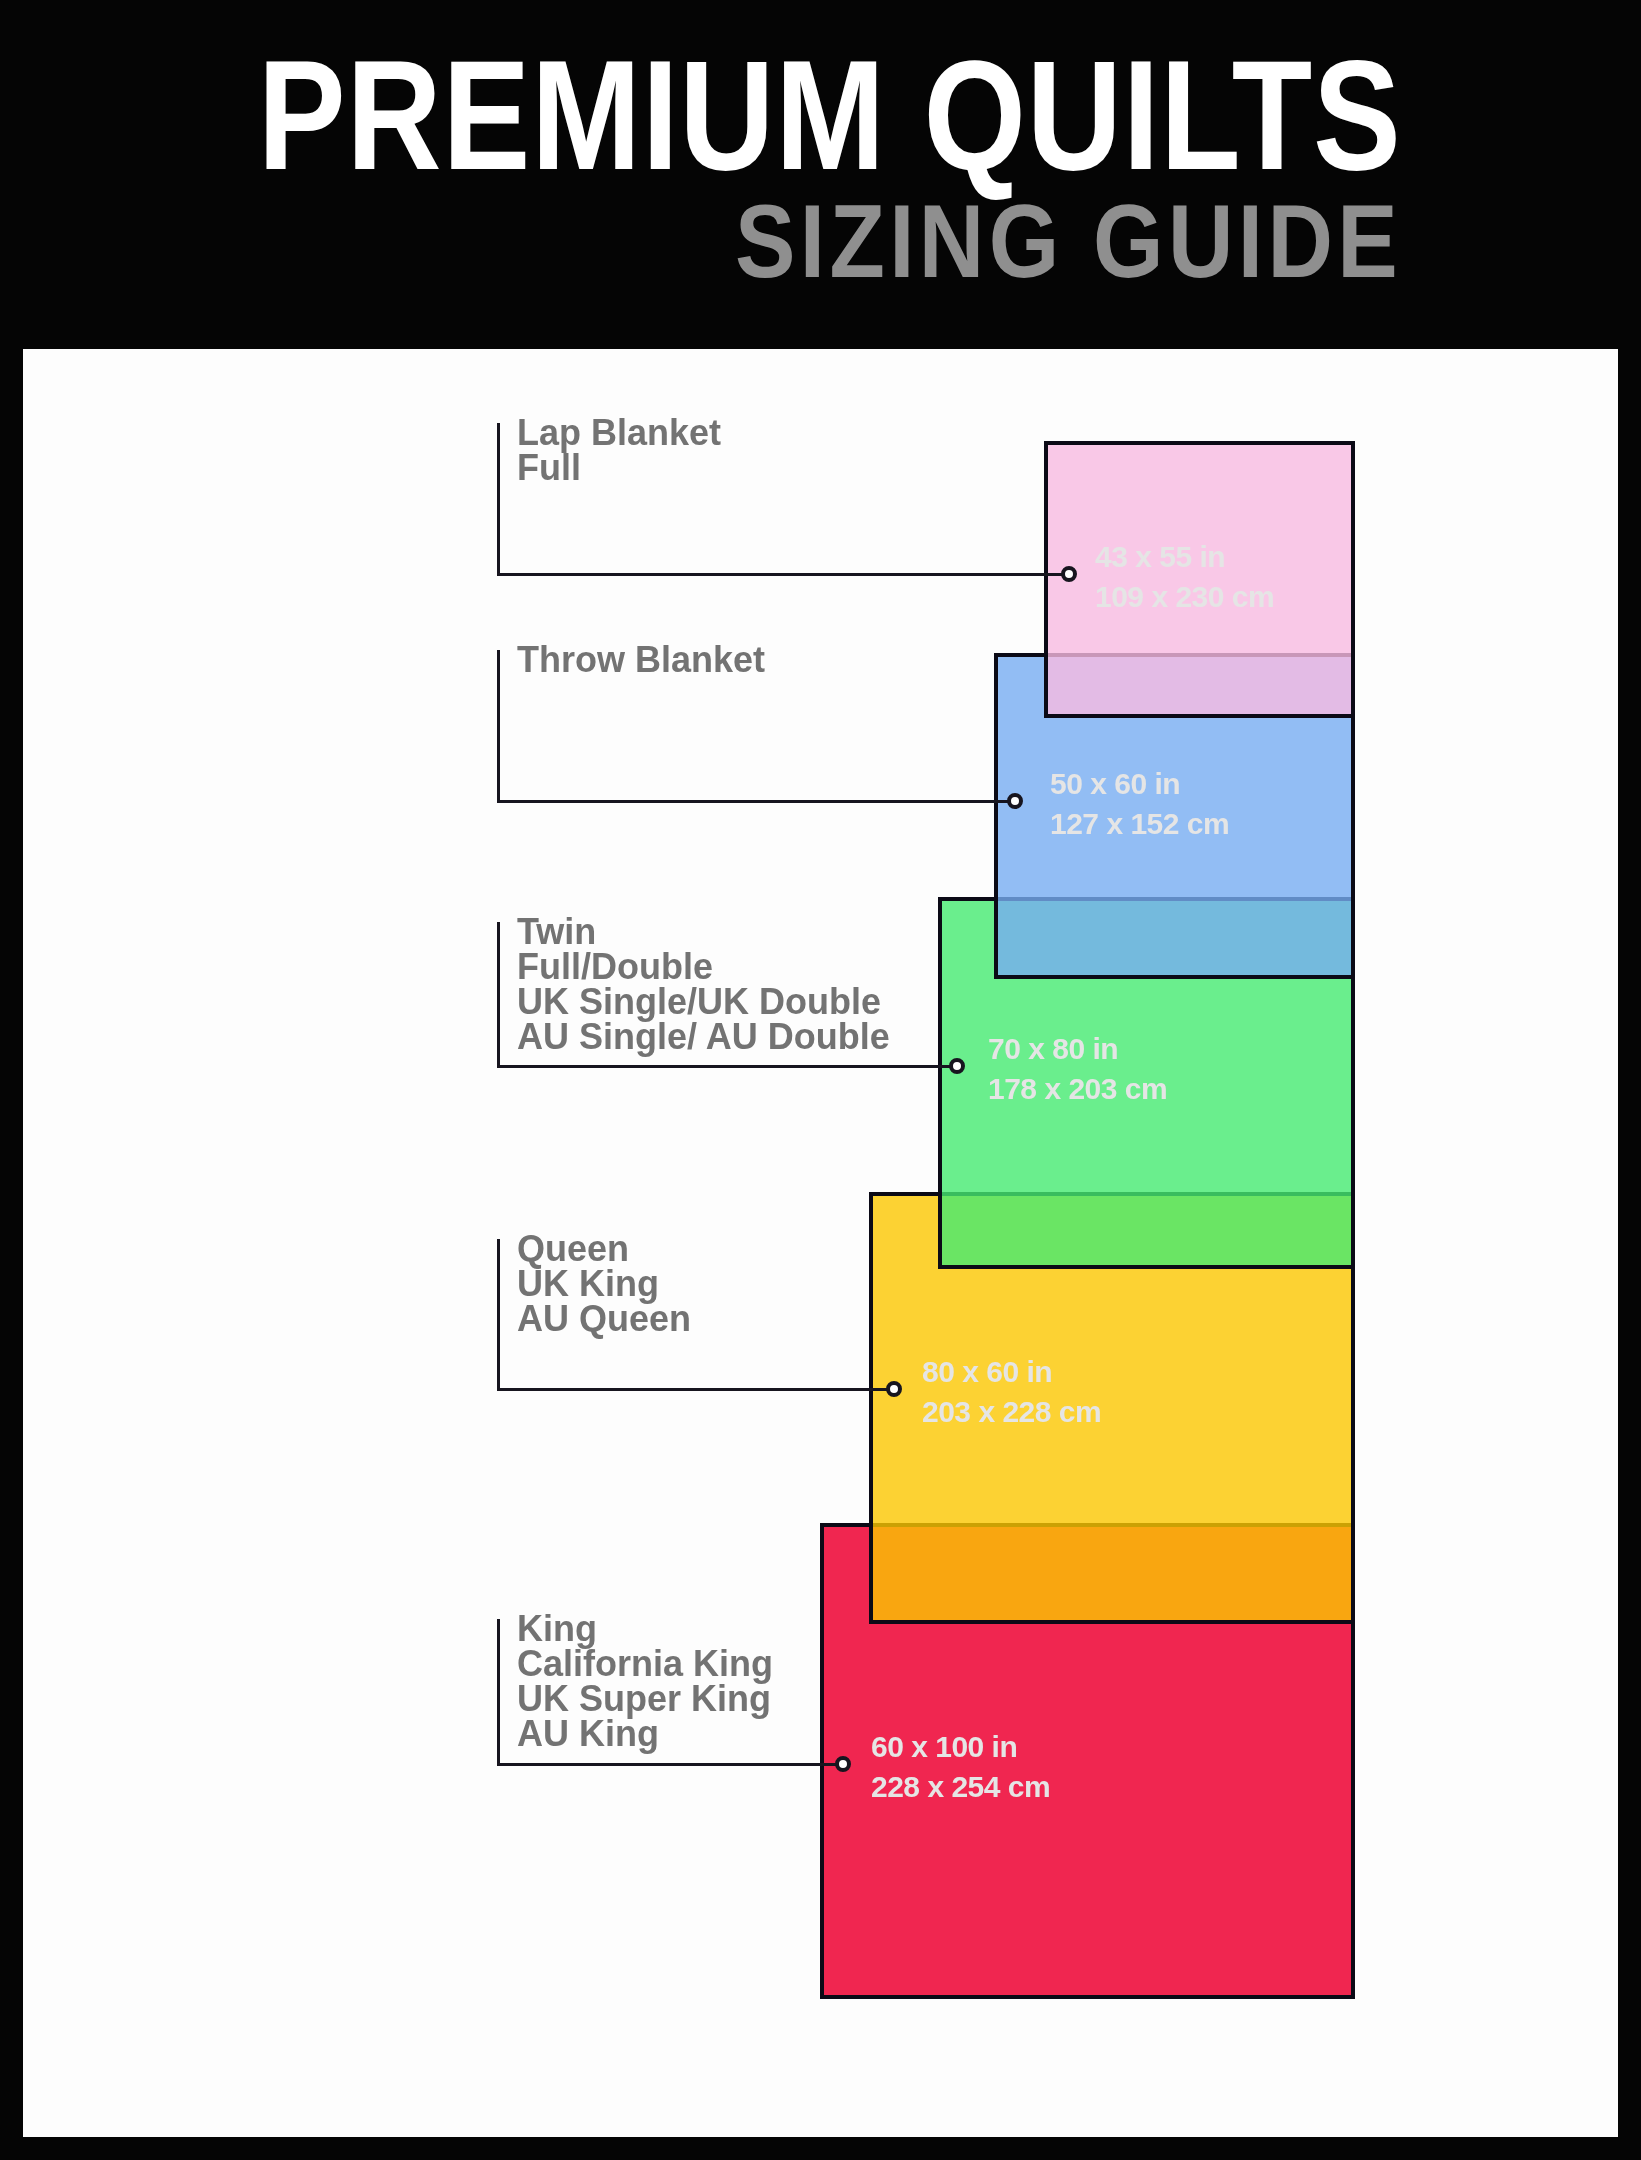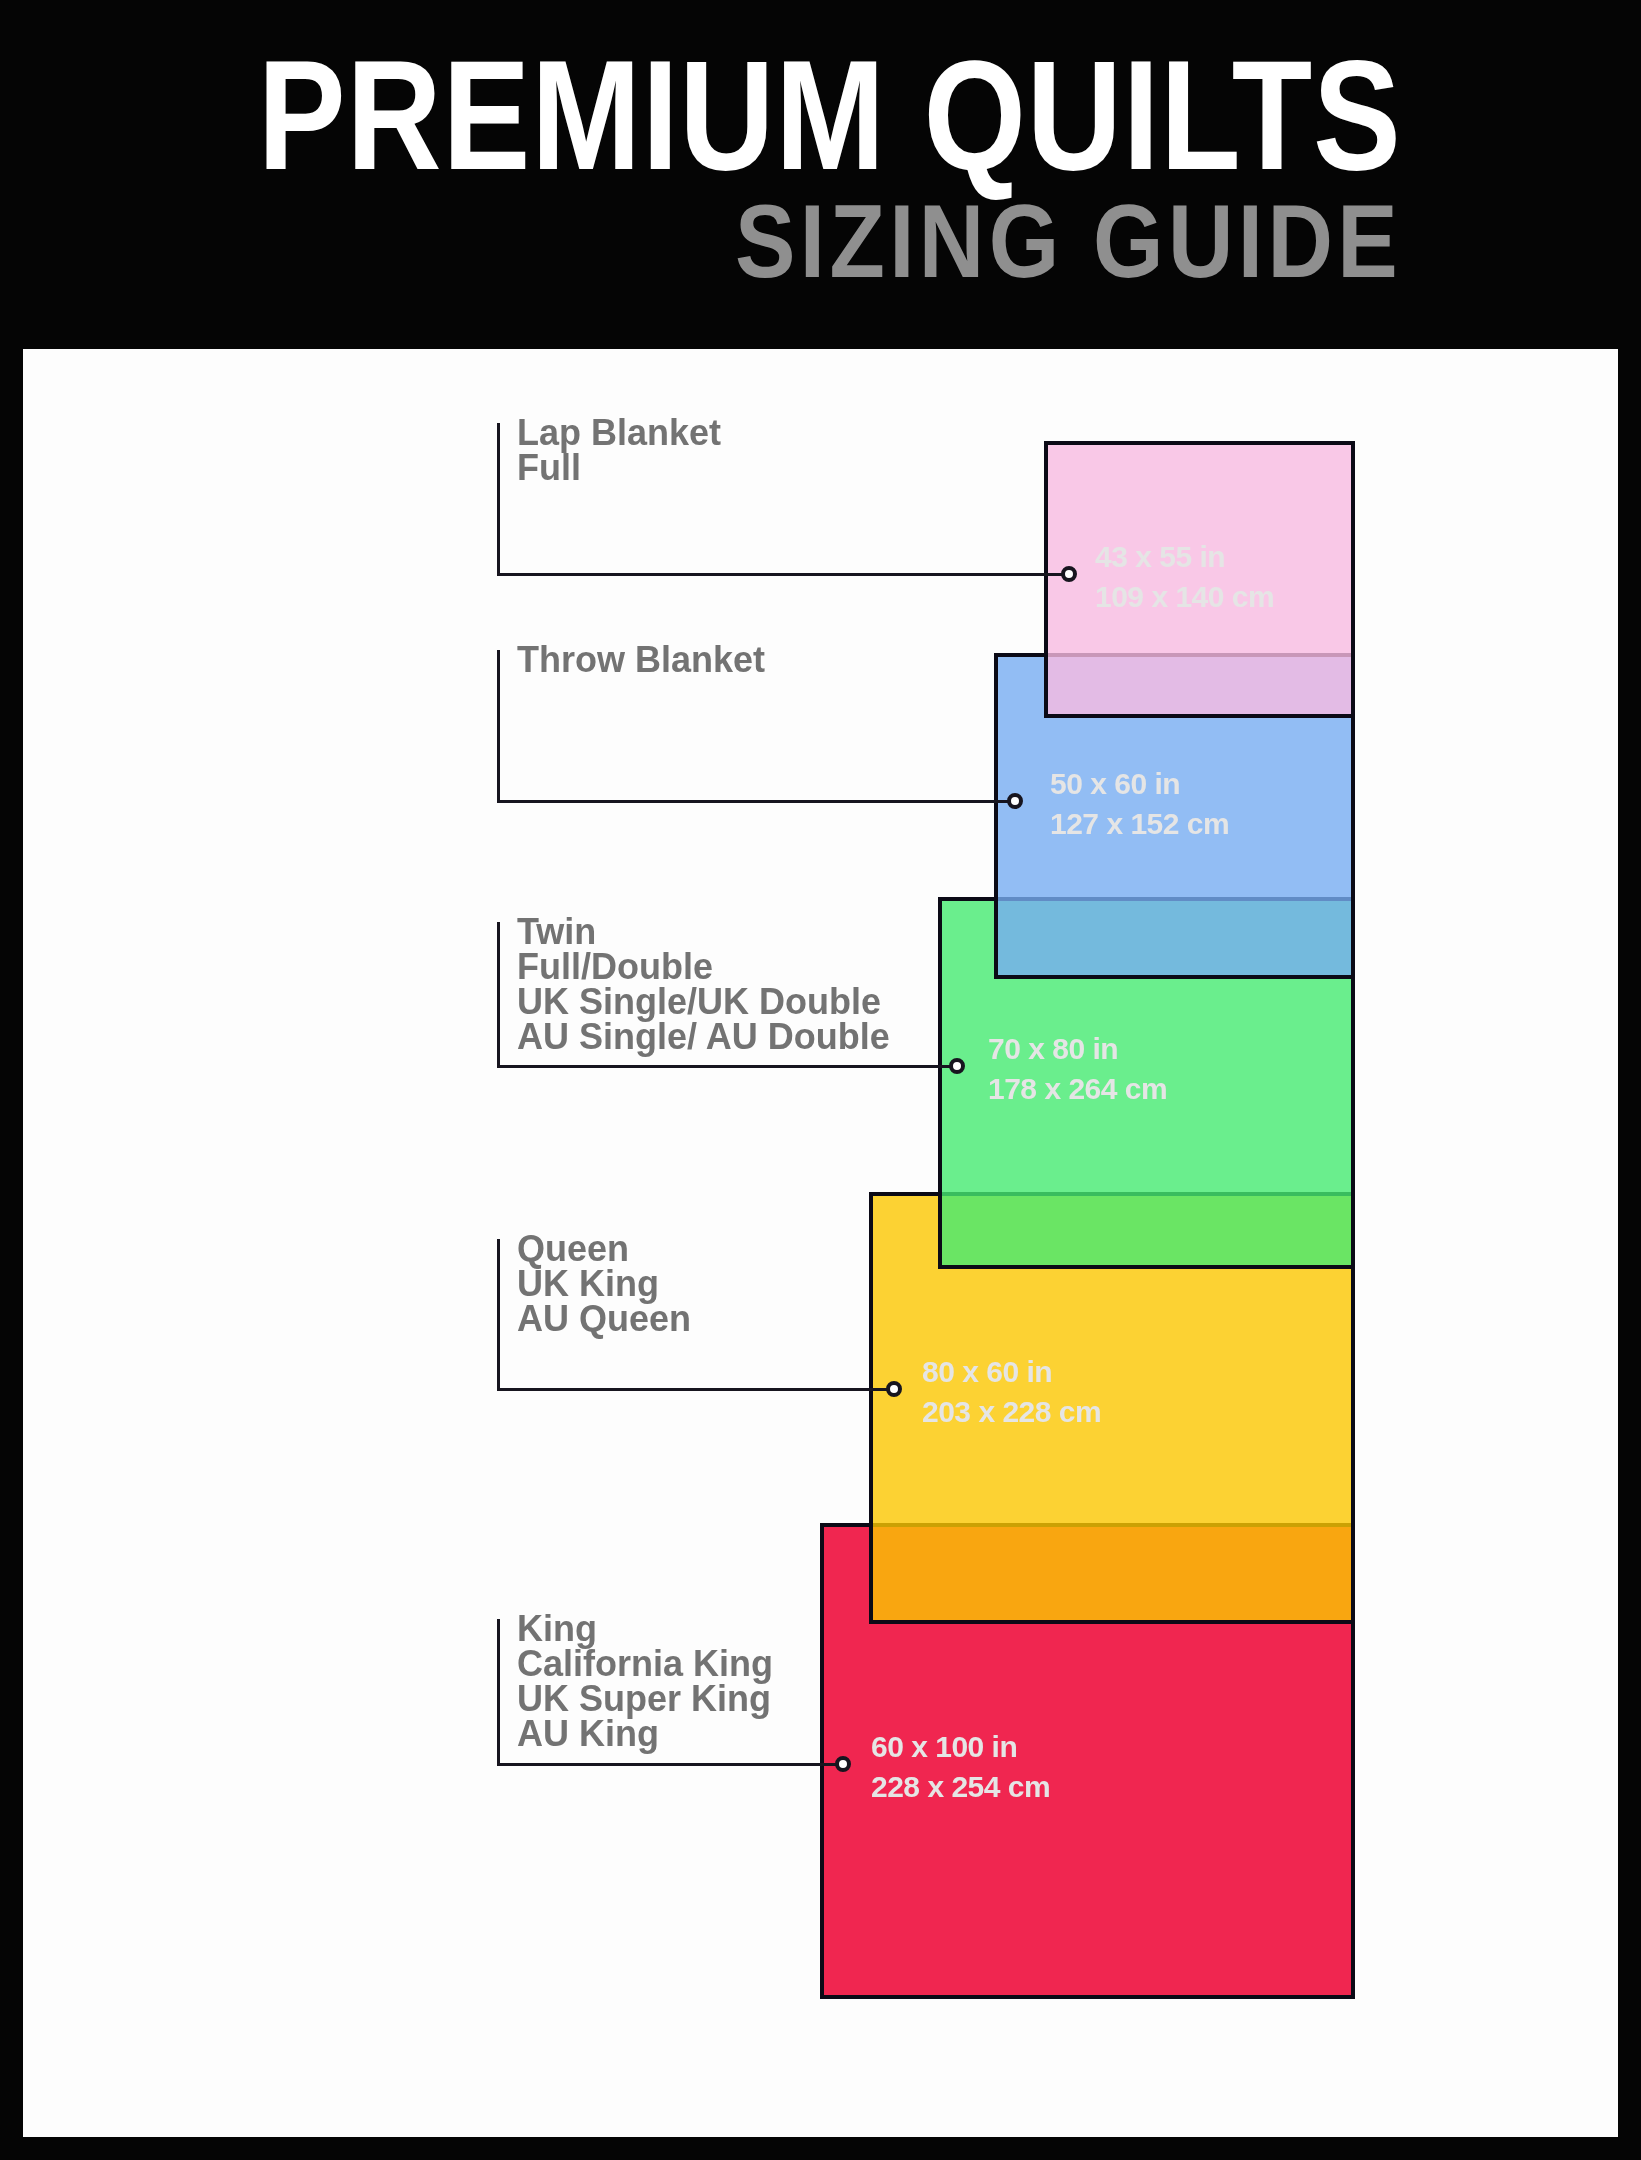--- a/index.html
+++ b/index.html
@@ -92,21 +92,21 @@
   <div class="lines-layer" id="lines">
       <div class="vline" style="left: 497px; top: 423px; height: 153px;"></div>
       <div class="hline" style="left: 497px; top: 573px; width: 566px;"></div>
       <div class="dot" style="left: 1061px; top: 566px;"></div>
       <div class="label-block" style="top: 415px;">
         <div>Lap Blanket</div>
         <div>Full</div>
       </div>
       <div class="dim-block" style="left: 1095px; top: 537px;">
         <div>43 x 55 in</div>
-        <div>109 x 140 cm</div>
+        <div>109 x 230 cm</div>
       </div>
       <div class="vline" style="left: 497px; top: 650px; height: 153px;"></div>
       <div class="hline" style="left: 497px; top: 800px; width: 512px;"></div>
       <div class="dot" style="left: 1007px; top: 793px;"></div>
       <div class="label-block" style="top: 642px;">
         <div>Throw Blanket</div>
       </div>
       <div class="dim-block" style="left: 1050px; top: 764px;">
         <div>50 x 60 in</div>
         <div>127 x 152 cm</div>
@@ -115,21 +115,21 @@
       <div class="hline" style="left: 497px; top: 1065px; width: 454px;"></div>
       <div class="dot" style="left: 949px; top: 1058px;"></div>
       <div class="label-block" style="top: 914px;">
         <div>Twin</div>
         <div>Full/Double</div>
         <div>UK Single/UK Double</div>
         <div>AU Single/ AU Double</div>
       </div>
       <div class="dim-block" style="left: 988px; top: 1029px;">
         <div>70 x 80 in</div>
-        <div>178 x 264 cm</div>
+        <div>178 x 203 cm</div>
       </div>
       <div class="vline" style="left: 497px; top: 1239px; height: 152px;"></div>
       <div class="hline" style="left: 497px; top: 1388px; width: 391px;"></div>
       <div class="dot" style="left: 886px; top: 1381px;"></div>
       <div class="label-block" style="top: 1231px;">
         <div>Queen</div>
         <div>UK King</div>
         <div>AU Queen</div>
       </div>
       <div class="dim-block" style="left: 922px; top: 1352px;">

